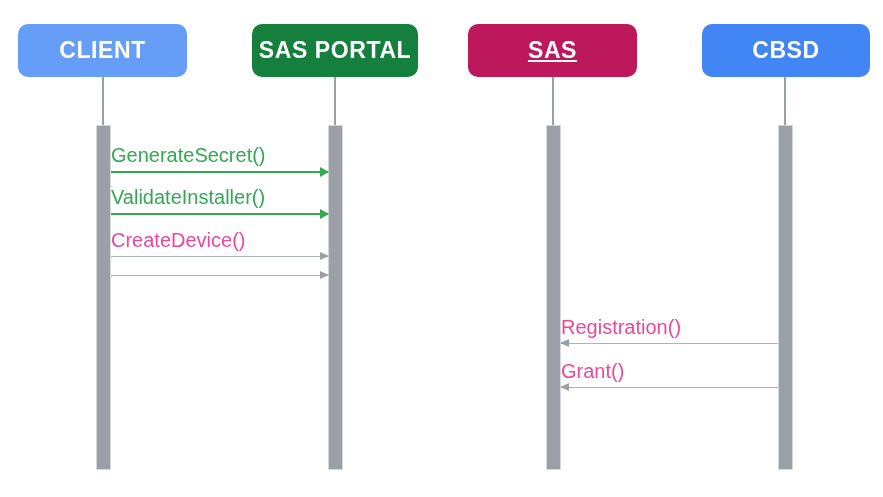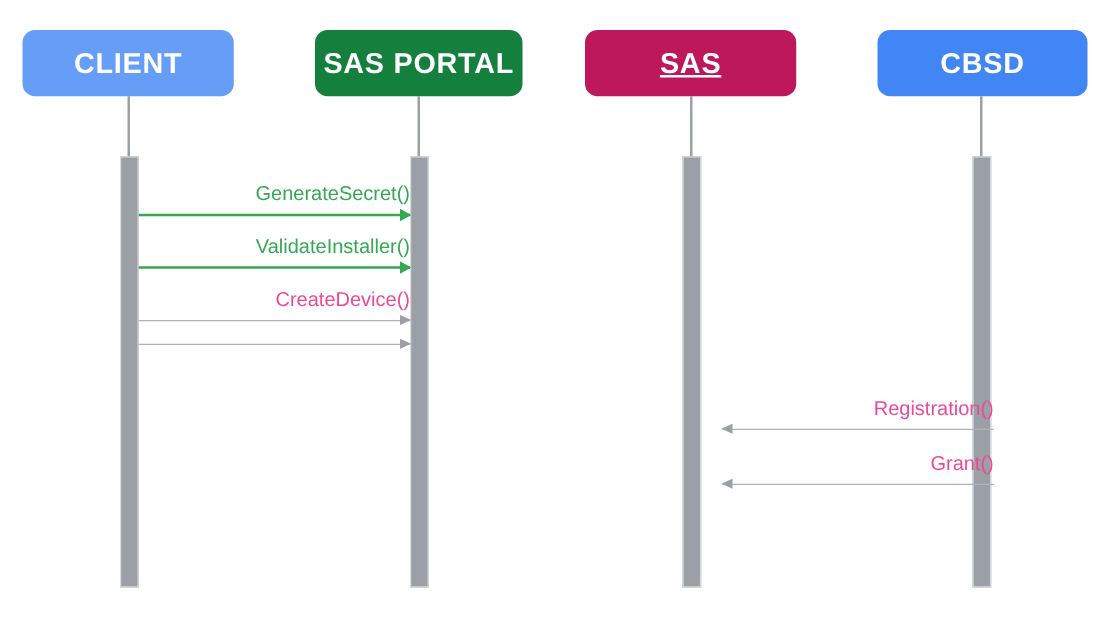--- a/index.html
+++ b/index.html
@@ -59,32 +59,32 @@
   .act-sas-portal { left: 328px; }
   .act-sas        { left: 546px; }
   .act-cbsd       { left: 778px; }
 
   
   .message {
     position: absolute;
     left: 111px;
     width: 217px;
   }
-  .message.right-group { left: 578px; width: 217px; }
+  .message.right-group { left: 561px; width: 217px; }
 
   .msg-1 { top: 146px; }
   .msg-2 { top: 188px; }
   .msg-3 { top: 231px; }
   .msg-4 { top: 275px; }
   .msg-5 { top: 318px; }
   .msg-6 { top: 362px; }
 
   .msg-label {
-    text-align: right;
-    font-size: 16px;
+    text-align: left;
+    font-size: 20px;
     height: 19px;
     line-height: 19px;
     margin-bottom: 6px;
     white-space: nowrap;
   }
 
   .arrow {
     position: relative;
     height: 0;
     border-top: 2px solid;

